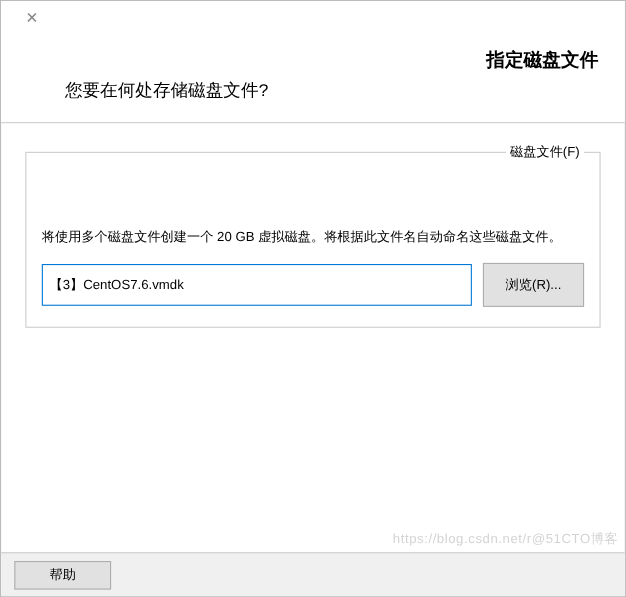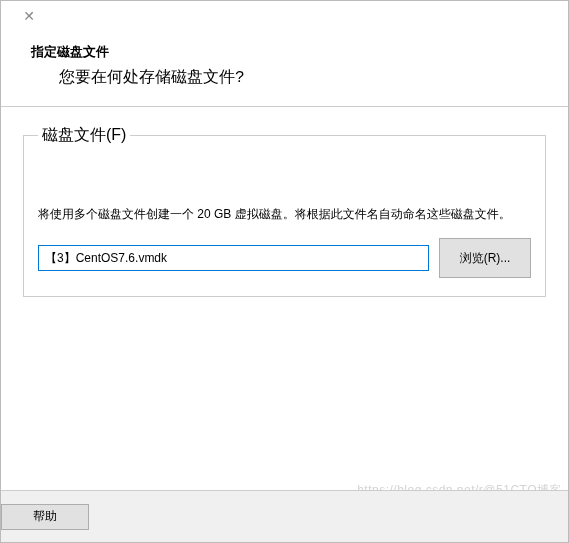--- a/index.html
+++ b/index.html
@@ -21,34 +21,34 @@
       padding: 0 10px 0 8px;
       background: #fff;
     }
     .titlebar-title { color: #999; font-size: 12px; }
     .close-btn { width: 40px; height: 28px; display: flex; align-items: center; justify-content: center; color: #888; cursor: pointer; font-size: 14px; }
     .header {
       padding: 12px 24px 18px 30px;
       border-bottom: 1px solid #ccc;
       background: #fff;
     }
-    .header-title { font-weight: bold; font-size: 13px; color: #000; margin-bottom: 6px; }
+    .header-title { font-weight: bold; font-size: 17px; color: #000; margin-bottom: 6px; text-align: right; }
     .header-sub { font-size: 16px; color: #000; padding-left: 28px; font-family: Liberation Mono, monospace; }
     .content { padding: 18px 22px 0 22px; }
     fieldset.group {
       border: 1px solid #ccc;
       padding: 14px 14px 18px 14px;
       position: relative;
     }
-    fieldset.group legend { padding: 0 4px; font-size: 16px; color: #000; }
+    fieldset.group legend { padding: 0 4px; font-size: 12px; color: #000; text-align: right; }
     .desc { font-size: 12px; color: #000; line-height: 1.7; margin-bottom: 14px; margin-top: 44px; }
     .file-row { display: flex; align-items: center; gap: 10px; }
     .file-input {
       flex: 1;
-      height: 26px;
+      height: 38px;
       border: 1px solid #0078d7;
       padding: 0 6px;
       font-size: 12px;
       font-family: inherit;
       outline: none;
       background: #fff;
     }
     .browse-btn {
       width: 92px;
       height: 40px;
@@ -56,26 +56,26 @@
       border: 1px solid #adadad;
       font-size: 12px;
       font-family: inherit;
       cursor: pointer;
     }
     .footer {
       position: absolute;
       bottom: 0;
       left: 0;
       right: 0;
-      height: 52px;
+      height: 40px;
       border-top: 1px solid #ccc;
       background: #f0f0f0;
       display: flex;
       align-items: center;
-      padding: 0 0;
+      padding: 0 12px;
     }
     .btn {
       height: 26px;
       min-width: 88px;
       background: #e1e1e1;
       border: 1px solid #adadad;
       font-size: 12px;
       font-family: inherit;
       cursor: pointer;
       padding: 0 8px;

